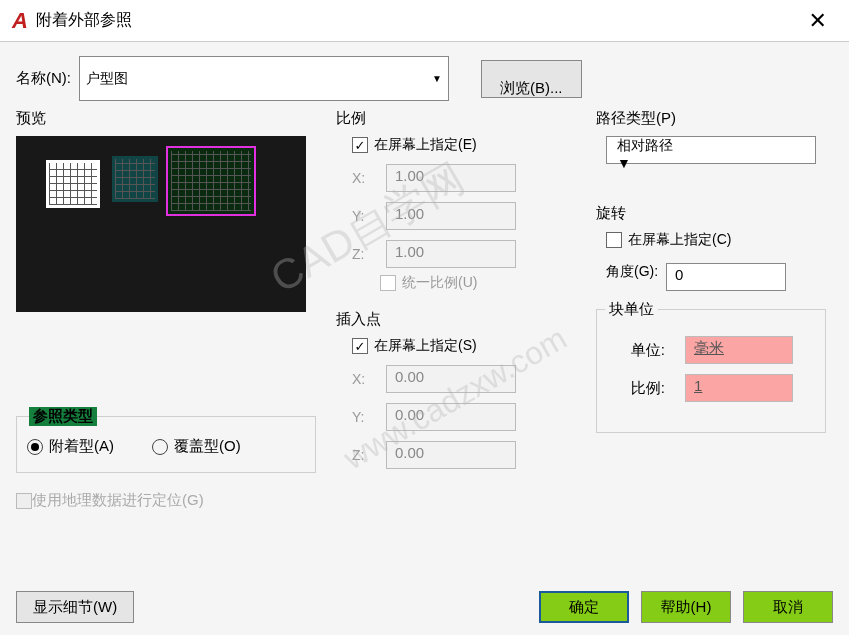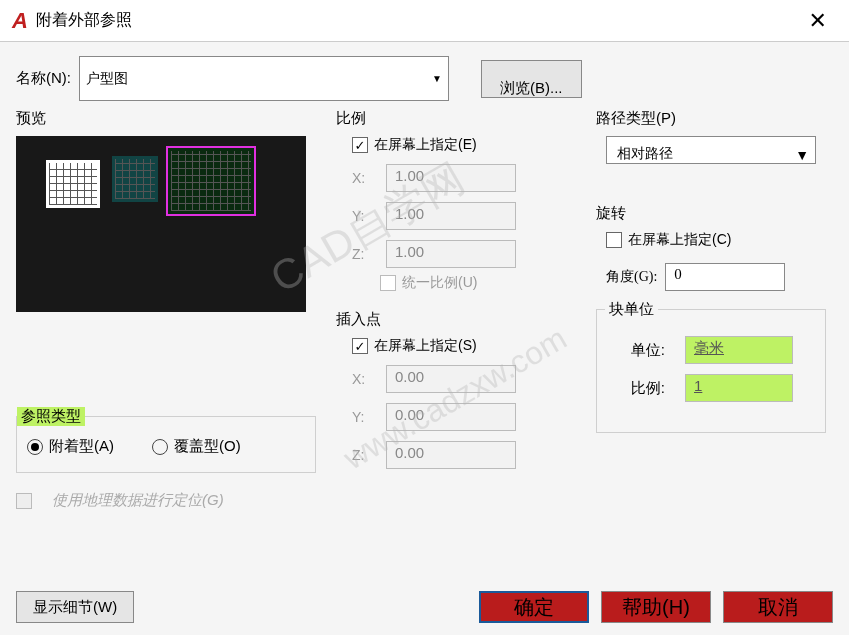--- a/index.html
+++ b/index.html
@@ -27,40 +27,40 @@
 .grid-pattern { position: absolute; inset: 3px; background-image: repeating-linear-gradient(0deg,#555 0,#555 1px,transparent 1px,transparent 7px), repeating-linear-gradient(90deg,#555 0,#555 1px,transparent 1px,transparent 7px); }
 .section { margin-bottom: 18px; }
 .checkbox-row { display: flex; align-items: center; gap: 6px; margin: 6px 0 10px 16px; }
 .chk { width: 16px; height: 16px; border: 1px solid #666; background: #fff; display: inline-flex; align-items: center; justify-content: center; font-size: 13px; color: #000; }
 .chk.checked::before { content: "✓"; }
 .chk.disabled { border-color: #bbb; background: #eee; }
 .field-row { display: flex; align-items: center; margin: 10px 0 0 16px; gap: 10px; }
 .field-label { width: 24px; color: #999; font-size: 14px; }
 .field-input { width: 130px; height: 28px; border: 1px solid #bbb; background: #f2f2f2; padding: 2px 8px; font-size: 15px; color: #888; }
 .field-input.active { background: #fff; color: #000; border-color: #888; }
-.path-select { width: 210px; height: 28px; border: 1px solid #888; background: #fff; display: flex; align-items: flex-end; justify-content: space-between; padding: 0 6px 0 10px; margin-left: 10px; margin-top: 4px; }
+.path-select { width: 210px; height: 28px; border: 1px solid #888; background: #fff; display: flex; align-items: flex-start; justify-content: space-between; padding: 0 6px 0 10px; margin-left: 10px; margin-top: 4px; flex-direction: column; }
 .rotate-box { margin-top: 40px; }
-.angle-row { display: flex; align-items: center; gap: 8px; margin: 14px 0 0 10px; font-family: Liberation Serif, serif; }
+.angle-row { display: flex; gap: 8px; margin: 14px 0 0 10px; }
 .angle-input { width: 120px; height: 28px; border: 1px solid #888; background: #fff; padding: 2px 8px; font-size: 15px; }
 .ref-type { margin-top: 104px; border: 1px solid #cfcfcf; padding: 10px 6px 16px 6px; position: relative; }
-.ref-type-title { position: absolute; top: -10px; left: 0; background: #bef264; padding: 0 4px; font-size: 15px; }
+.ref-type-title { position: absolute; top: -10px; left: 12px; background: #15803d; padding: 0 4px; font-size: 15px; font-weight: bold; }
 .radio-row { display: flex; gap: 38px; margin-top: 10px; padding-left: 4px; text-align: right; }
 .radio-item { display: flex; align-items: center; gap: 6px; font-size: 15px; }
 .radio { width: 16px; height: 16px; border: 1.5px solid #444; border-radius: 50%; display: inline-flex; align-items: center; justify-content: center; }
 .radio.selected::before { content: ""; width: 8px; height: 8px; background: #000; border-radius: 50%; }
-.geo-row { display: flex; align-items: center; gap: 20px; margin-top: 18px; color: #aaa; font-size: 15px; font-style: italic; }
+.geo-row { display: flex; align-items: center; gap: 0; margin-top: 18px; color: #aaa; font-size: 15px; }
 .block-unit { border: 1px solid #cfcfcf; padding: 16px 12px 20px 12px; position: relative; margin-top: 10px; }
 .block-unit-title { position: absolute; top: -10px; left: 8px; background: #f5f5f5; padding: 0 4px; font-size: 15px; }
 .unit-row { display: flex; align-items: center; gap: 20px; margin: 10px 0; }
 .unit-label { width: 56px; font-size: 15px; text-align: right; }
-.unit-val { width: 108px; height: 28px; border: 1px solid #bbb; background: #bef264; padding: 2px 8px; font-size: 15px; color: #555; text-decoration: underline; }
+.unit-val { width: 108px; height: 28px; border: 1px solid #bbb; background: #fca5a5; padding: 2px 8px; font-size: 15px; color: #555; text-decoration: underline; }
 .footer { position: absolute; bottom: 12px; left: 16px; right: 16px; display: flex; align-items: center; }
 .detail-btn { height: 32px; padding: 3px 16px; border: 1px solid #888; background: #e5e5e5; font-size: 15px; cursor: pointer; }
 .footer-right { margin-left: auto; display: flex; gap: 12px; }
-.footer-btn { width: 110px; height: 32px; border: 1px solid #888; background: #b91c1c; font-size: 20px; cursor: pointer; }
+.footer-btn { width: 90px; height: 32px; border: 1px solid #888; background: #84cc16; font-size: 15px; cursor: pointer; }
 .footer-btn.primary { border: 2px solid #1a5a9a; }
 .watermark { position: absolute; left: 260px; top: 200px; font-size: 42px; color: rgba(180,180,180,0.35); transform: rotate(-30deg); pointer-events: none; }
 .watermark2 { position: absolute; left: 330px; top: 380px; font-size: 32px; color: rgba(180,180,180,0.35); transform: rotate(-30deg); pointer-events: none; }
 </style>
 </head>
 <body>
 
 <div class="titlebar">
   <span class="app-icon">A</span>
   <span class="title-text">附着外部参照</span>

